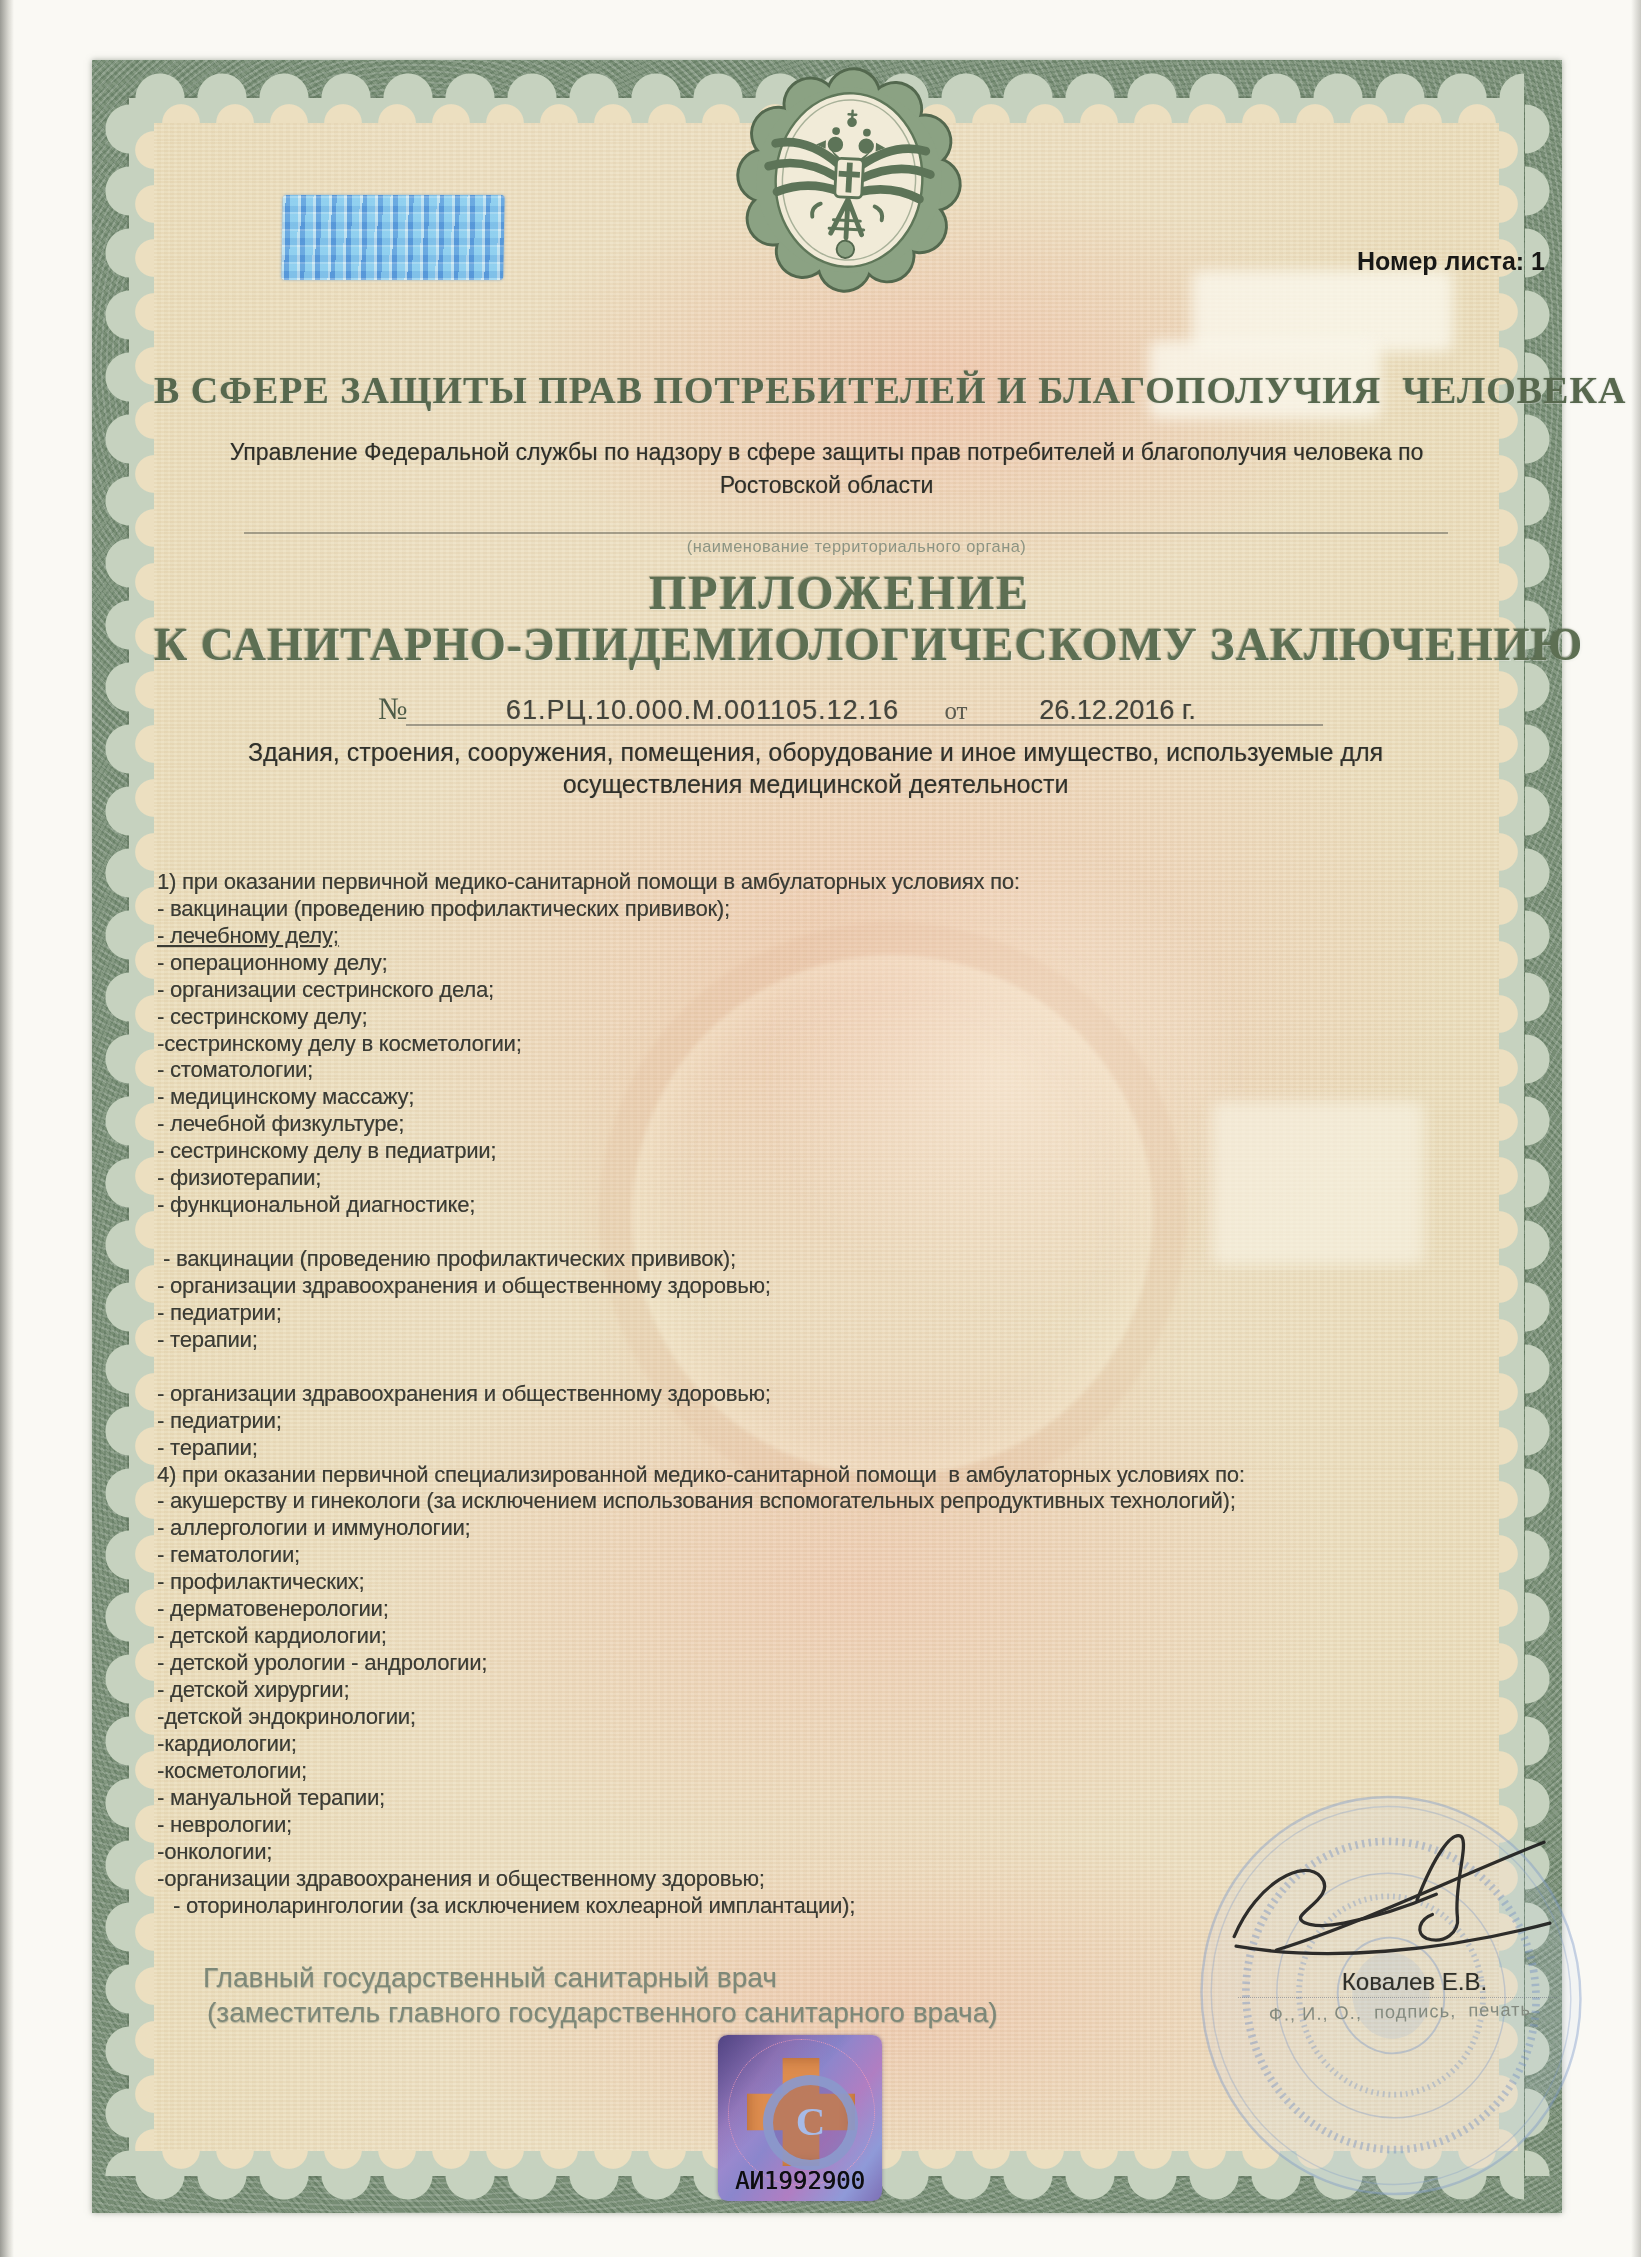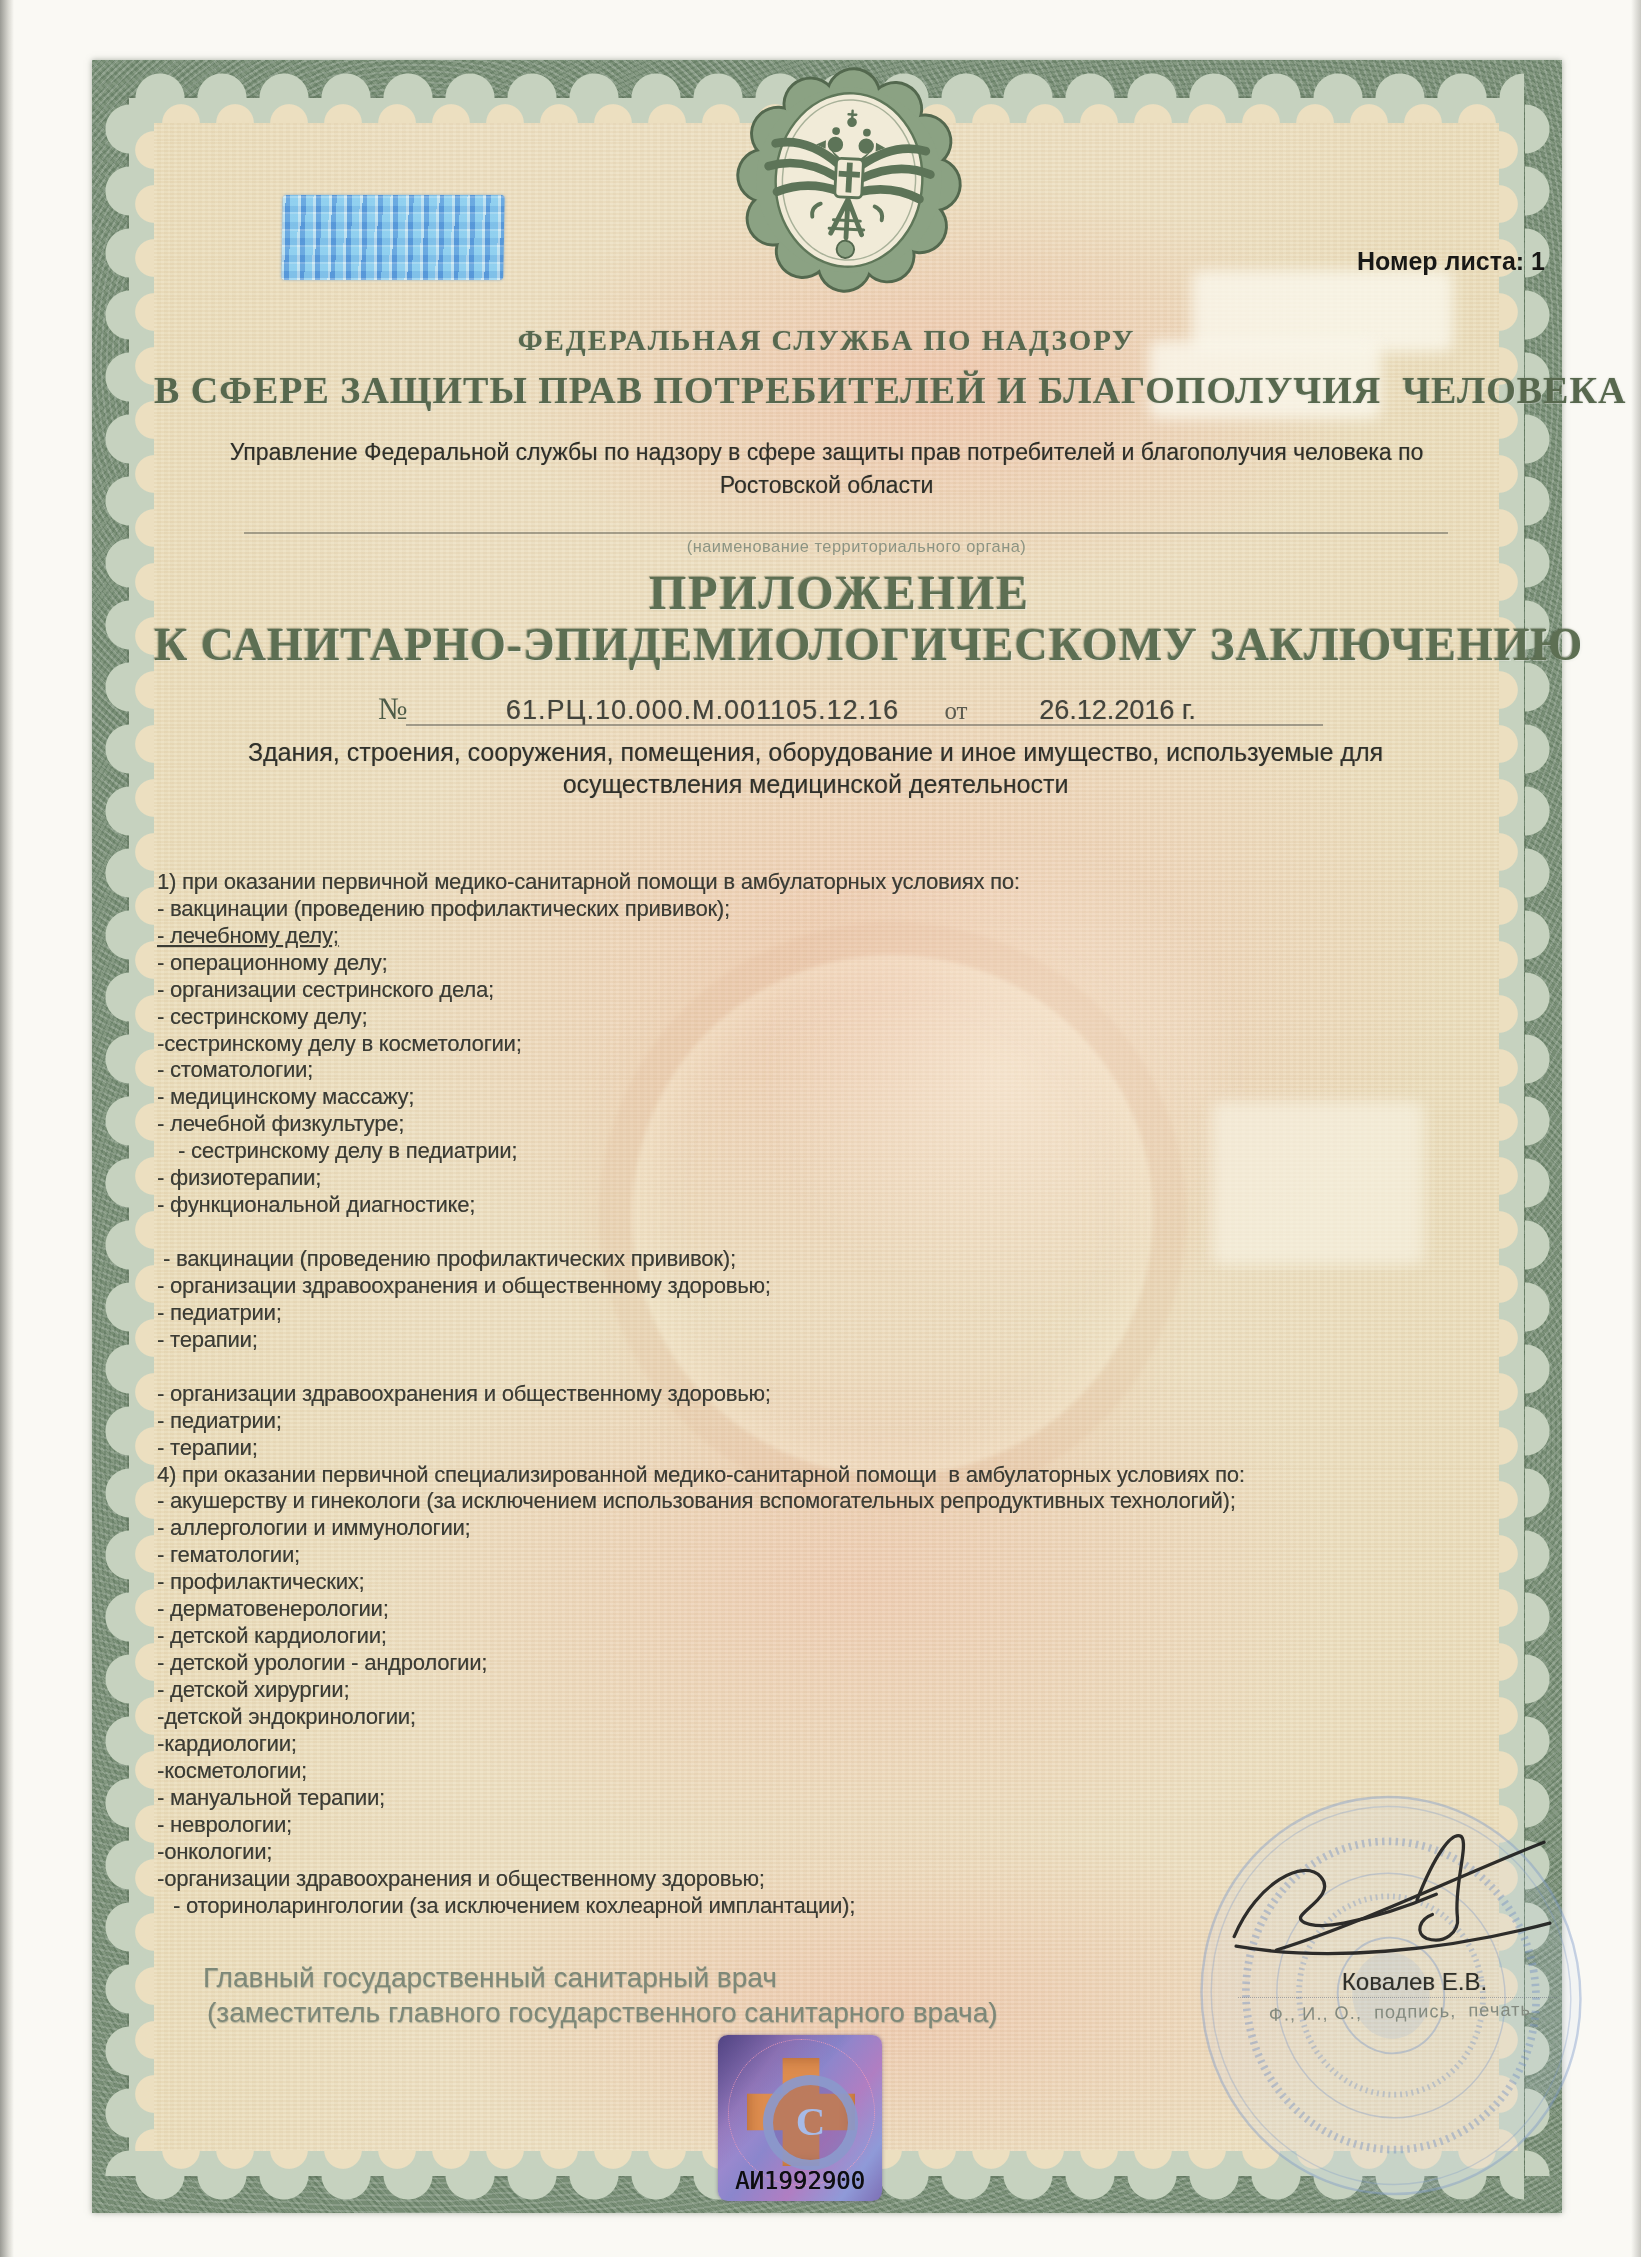--- a/index.html
+++ b/index.html
@@ -242,21 +242,20 @@
     </g>
     <rect x="126" y="98" width="28" height="40" rx="5" fill="#f1ead6" stroke="#5d7458" stroke-width="3"></rect>
     <path d="M137,102 h6 v9 h8 v6 h-8 v16 h-6 v-16 h-8 v-6 h8 z" fill="#5d7458"></path>
     <circle cx="140" cy="192" r="9" fill="#8ba283" stroke="#53684e" stroke-width="2"></circle>
   </svg>
 
   <div class="holo1"></div>
 
   <div class="t sheet-number">Номер листа: 1</div>
 
-  <div class="t hdr hdr1">ФЕДЕРАЛЬНАЯ СЛУЖБА ПО НАДЗОРУ</div>
   <div class="t hdr hdr2">В СФЕРЕ ЗАЩИТЫ ПРАВ ПОТРЕБИТЕЛЕЙ И БЛАГОПОЛУЧИЯ  ЧЕЛОВЕКА</div>
 
   <div class="t auth auth1">Управление Федеральной службы по надзору в сфере защиты прав потребителей и благополучия человека по</div>
   <div class="t auth auth2">Ростовской области</div>
   <div class="rule"></div>
   <div class="t caption-small">(наименование территориального органа)</div>
 
   <div class="t title title1">ПРИЛОЖЕНИЕ</div>
   <div class="t title title2">К САНИТАРНО-ЭПИДЕМИОЛОГИЧЕСКОМУ ЗАКЛЮЧЕНИЮ</div>
 
@@ -273,21 +272,21 @@
       <div class="body-line" style="top: 869px;">1) при оказании первичной медико-санитарной помощи в амбулаторных условиях по:</div>
       <div class="body-line" style="top: 896px;">- вакцинации (проведению профилактических прививок);</div>
       <div class="body-line" style="top: 923px; text-decoration: underline;">- лечебному делу;</div>
       <div class="body-line" style="top: 950px;">- операционному делу;</div>
       <div class="body-line" style="top: 977px;">- организации сестринского дела;</div>
       <div class="body-line" style="top: 1004px;">- сестринскому делу;</div>
       <div class="body-line" style="top: 1031px;">-сестринскому делу в косметологии;</div>
       <div class="body-line" style="top: 1057px;">- стоматологии;</div>
       <div class="body-line" style="top: 1084px;">- медицинскому массажу;</div>
       <div class="body-line" style="top: 1111px;">- лечебной физкультуре;</div>
-      <div class="body-line" style="top: 1138px; margin-left: 21px;">- сестринскому делу в педиатрии;</div>
+      <div class="body-line" style="top: 1138px;">- сестринскому делу в педиатрии;</div>
       <div class="body-line" style="top: 1165px;">- физиотерапии;</div>
       <div class="body-line" style="top: 1192px;">- функциональной диагностике;</div>
       <div class="body-line" style="top: 1246px;"> - вакцинации (проведению профилактических прививок);</div>
       <div class="body-line" style="top: 1273px;">- организации здравоохранения и общественному здоровью;</div>
       <div class="body-line" style="top: 1300px;">- педиатрии;</div>
       <div class="body-line" style="top: 1327px;">- терапии;</div>
       <div class="body-line" style="top: 1381px;">- организации здравоохранения и общественному здоровью;</div>
       <div class="body-line" style="top: 1408px;">- педиатрии;</div>
       <div class="body-line" style="top: 1435px;">- терапии;</div>
       <div class="body-line" style="top: 1462px;">4) при оказании первичной специализированной медико-санитарной помощи  в амбулаторных условиях по:</div>

